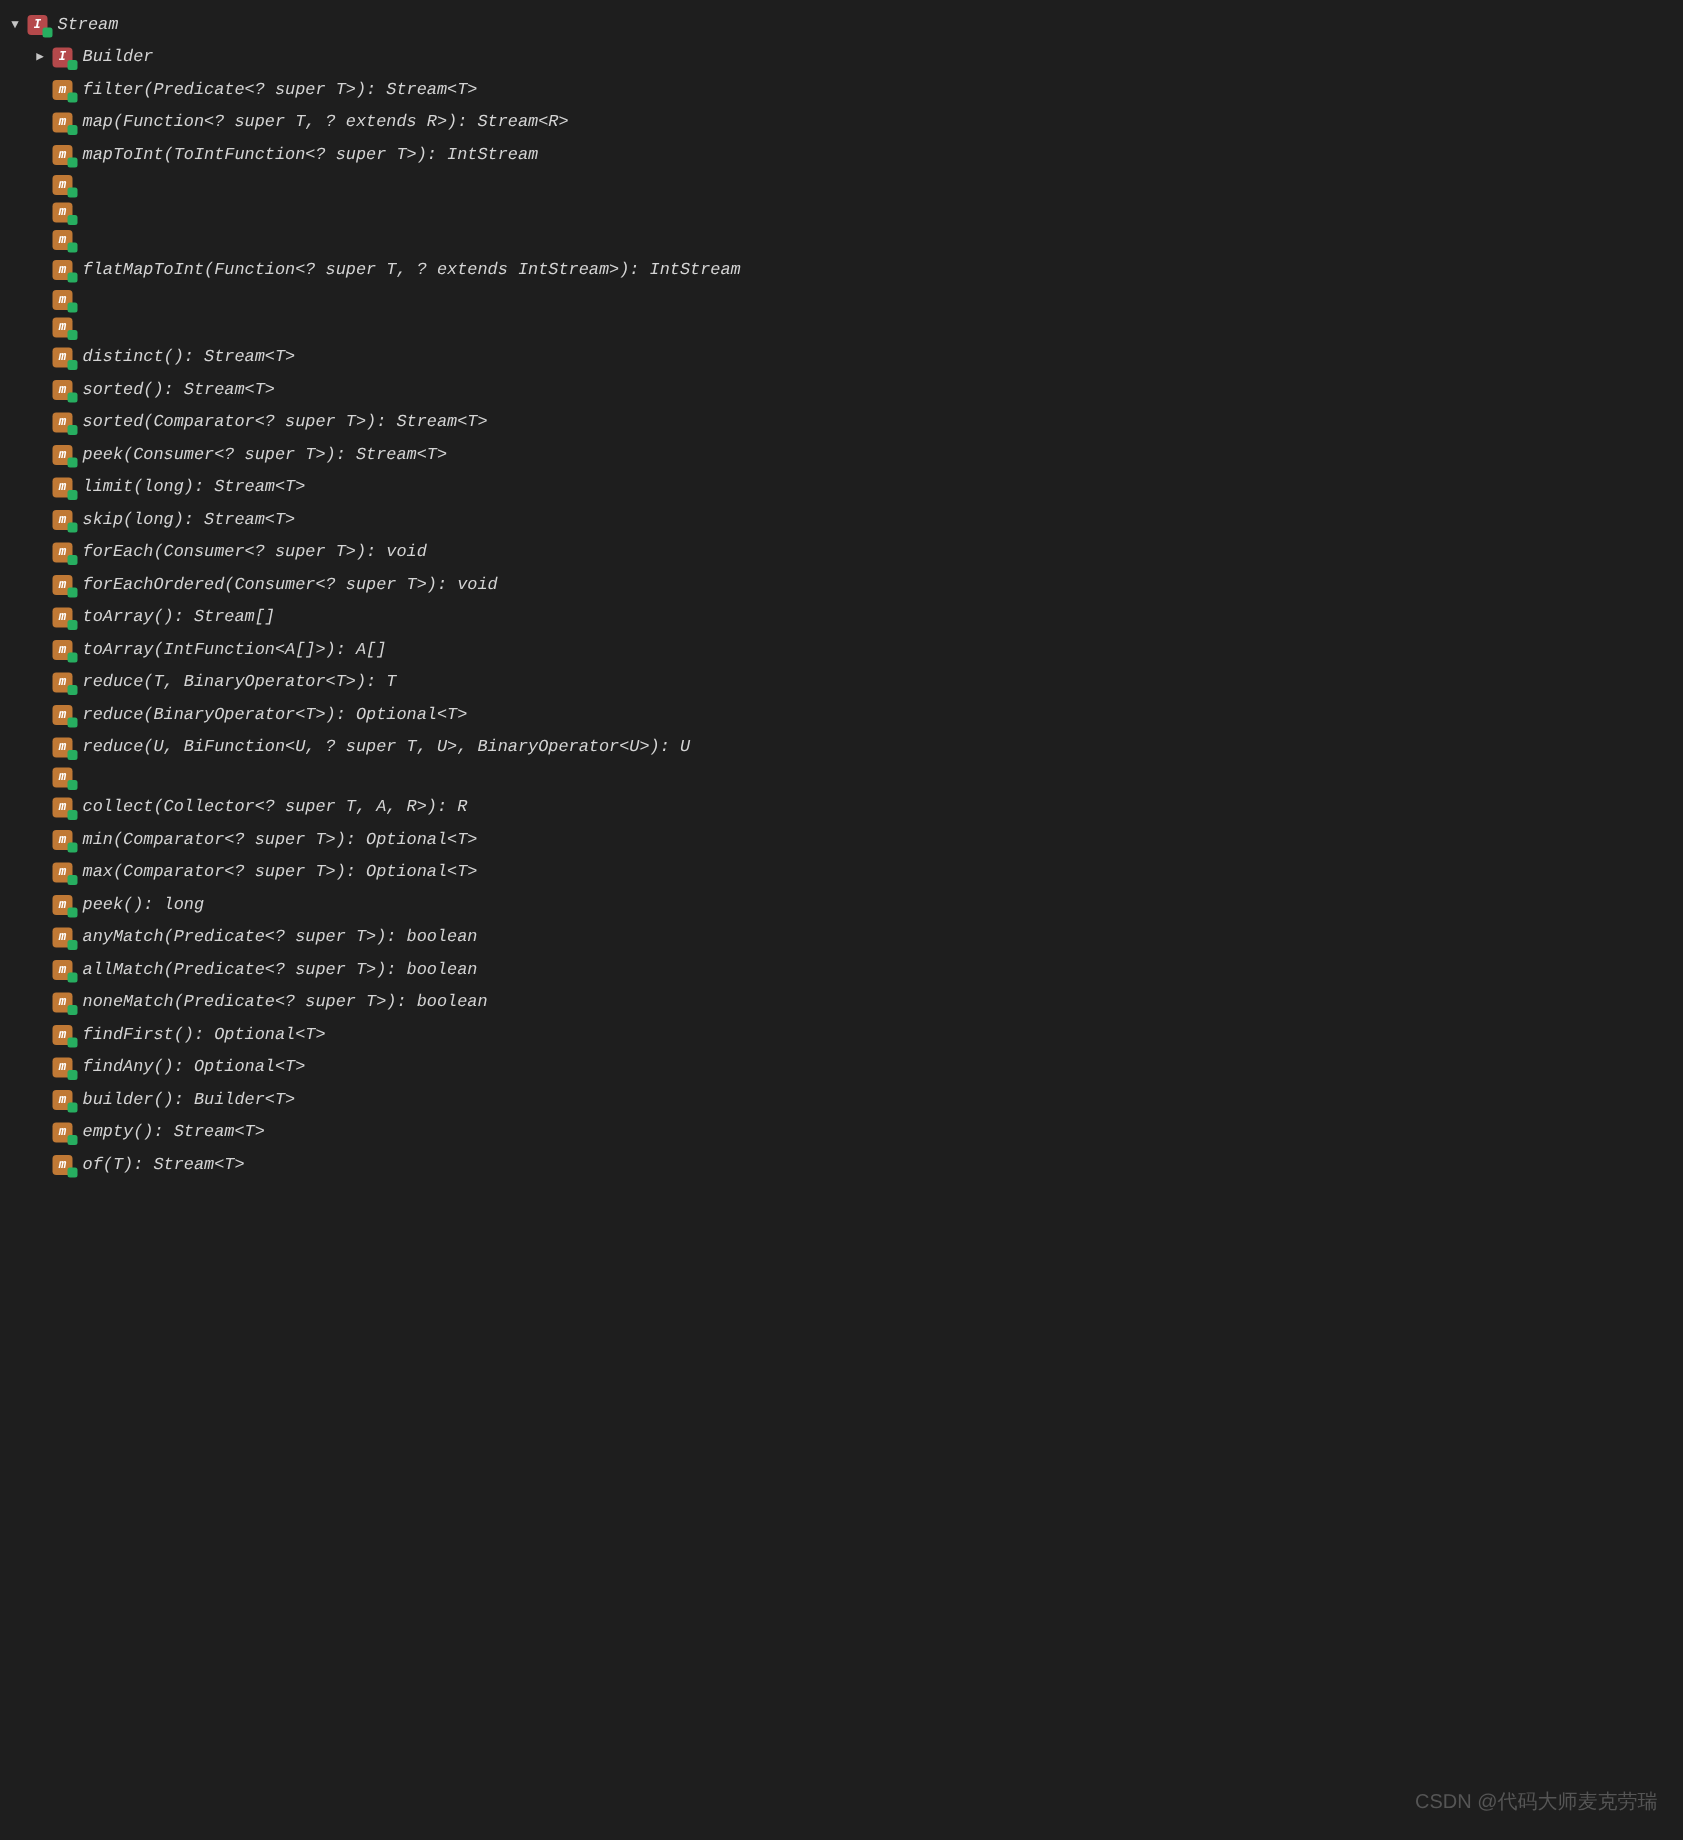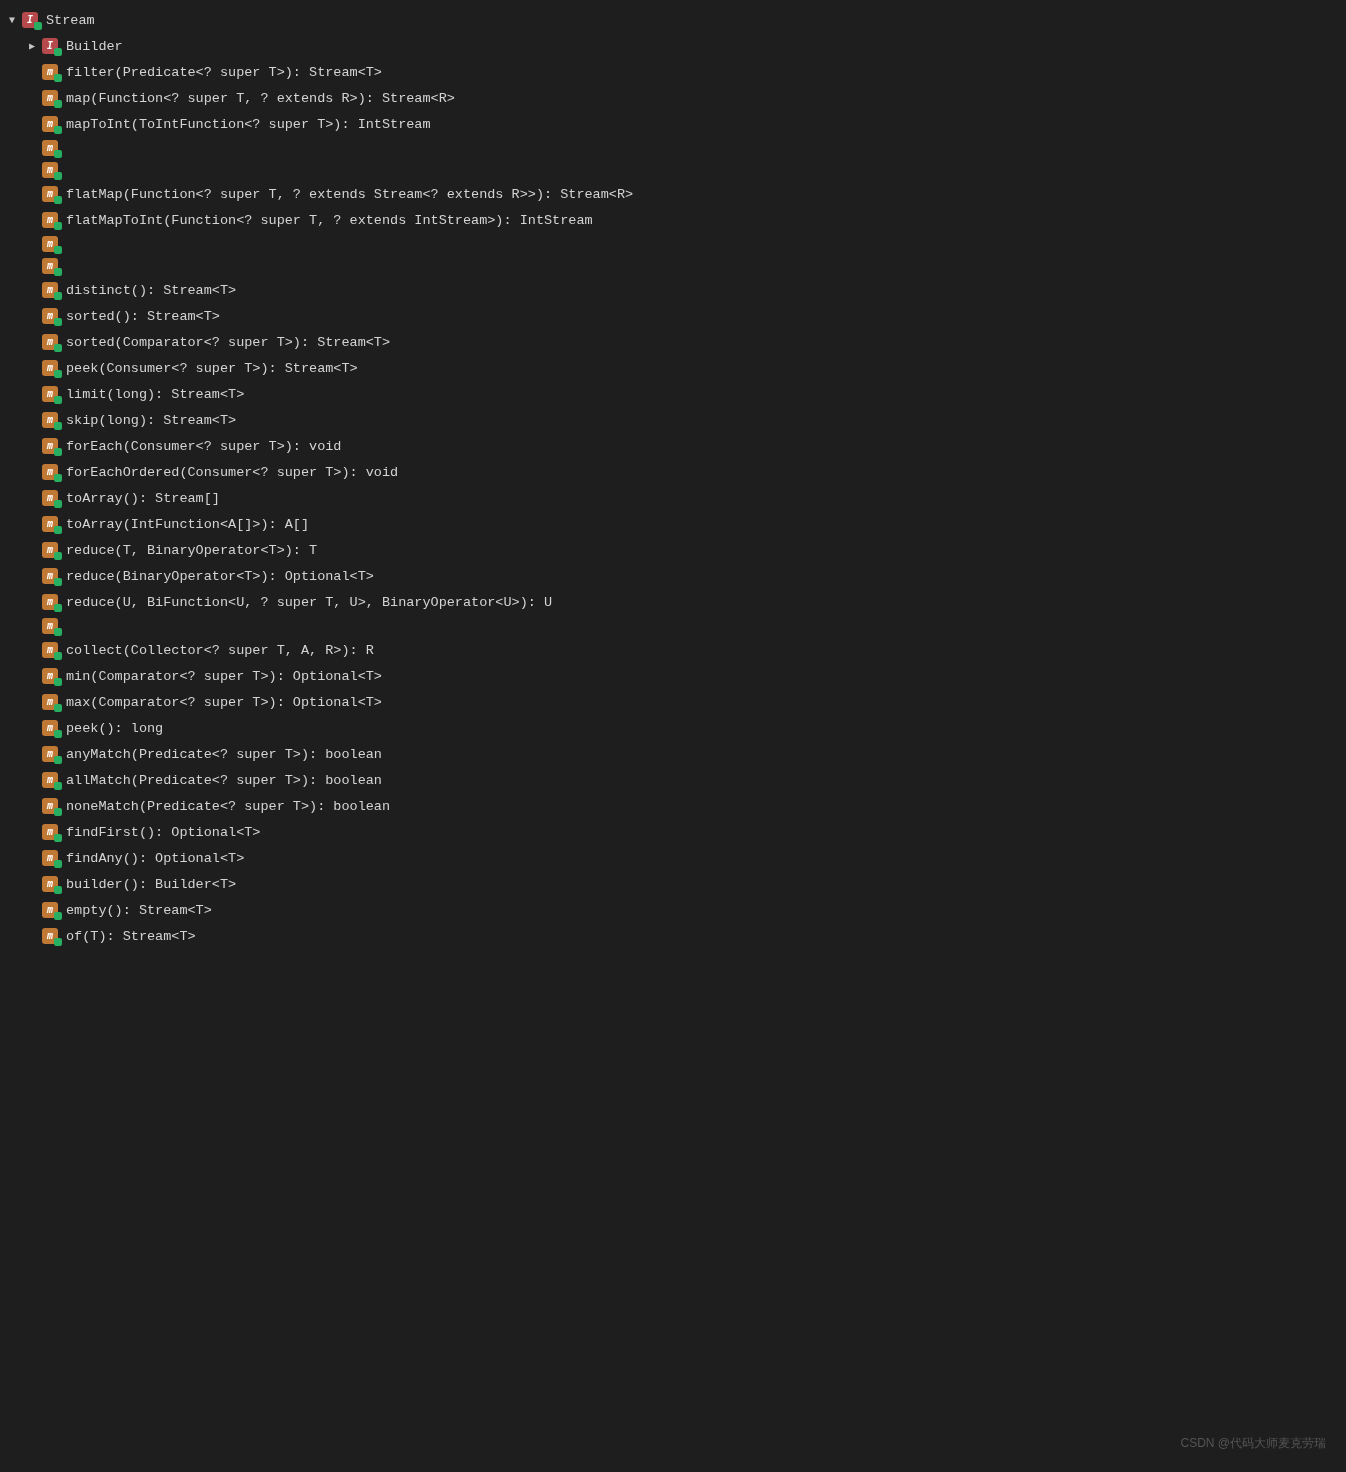--- a/index.html
+++ b/index.html
@@ -54,29 +54,30 @@
       content: '▶';
     }
 
     .expand-arrow.empty {
       visibility: hidden;
     }
 
     .item-text {
       color: #d4d4d4;
       font-size: 13.5px;
+      font-style: italic;
     }
 
     
     .watermark {
       position: fixed;
       bottom: 20px;
       right: 20px;
       color: #555;
-      font-size: 12px;
+      font-size: 16px;
       font-family: Arial, sans-serif;
       margin-top: 20px;
     }
 
     .icon-combo {
       display: inline-flex;
       align-items: flex-end;
       width: 20px;
       height: 18px;
       margin-right: 4px;
@@ -175,21 +176,20 @@
         <span class="main c-orange">m</span>
         <span class="badge c-green"></span>
       </span>
     </div>
     <div class="tree-item indent-1">
       <span class="expand-arrow empty"></span>
       <span class="icon-combo">
         <span class="main c-orange">m</span>
         <span class="badge c-green"></span>
       </span>
-      <span class="item-text">flatMap(Function&lt;? super T, ? extends Stream&lt;? extends R&gt;&gt;): Stream&lt;R&gt;</span>
     </div>
     <div class="tree-item indent-1">
       <span class="expand-arrow empty"></span>
       <span class="icon-combo">
         <span class="main c-orange">m</span>
         <span class="badge c-green"></span>
       </span>
       <span class="item-text">flatMapToInt(Function&lt;? super T, ? extends IntStream&gt;): IntStream</span>
     </div>
     <div class="tree-item indent-1">

